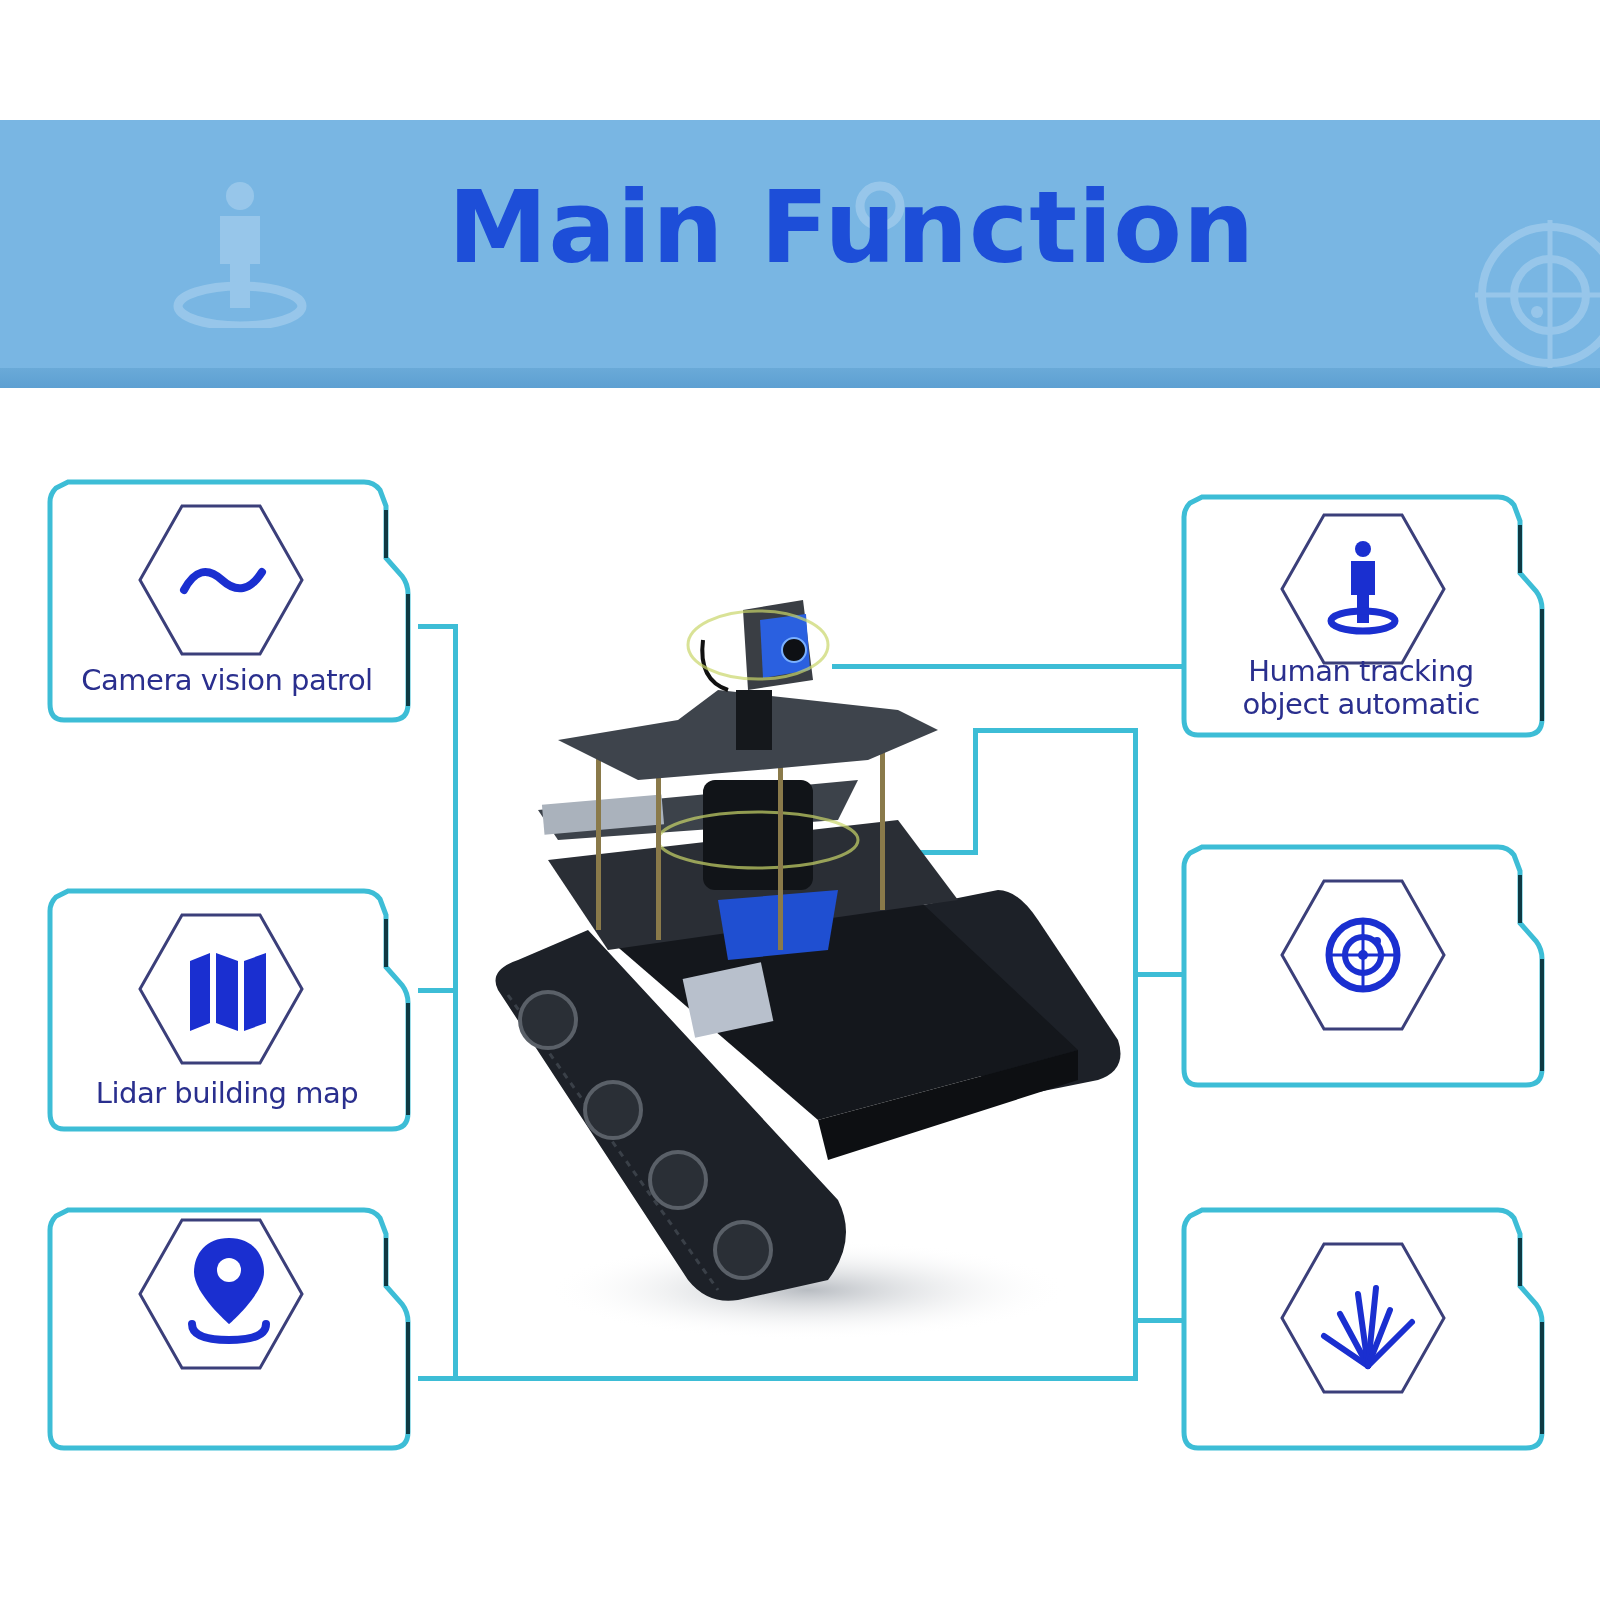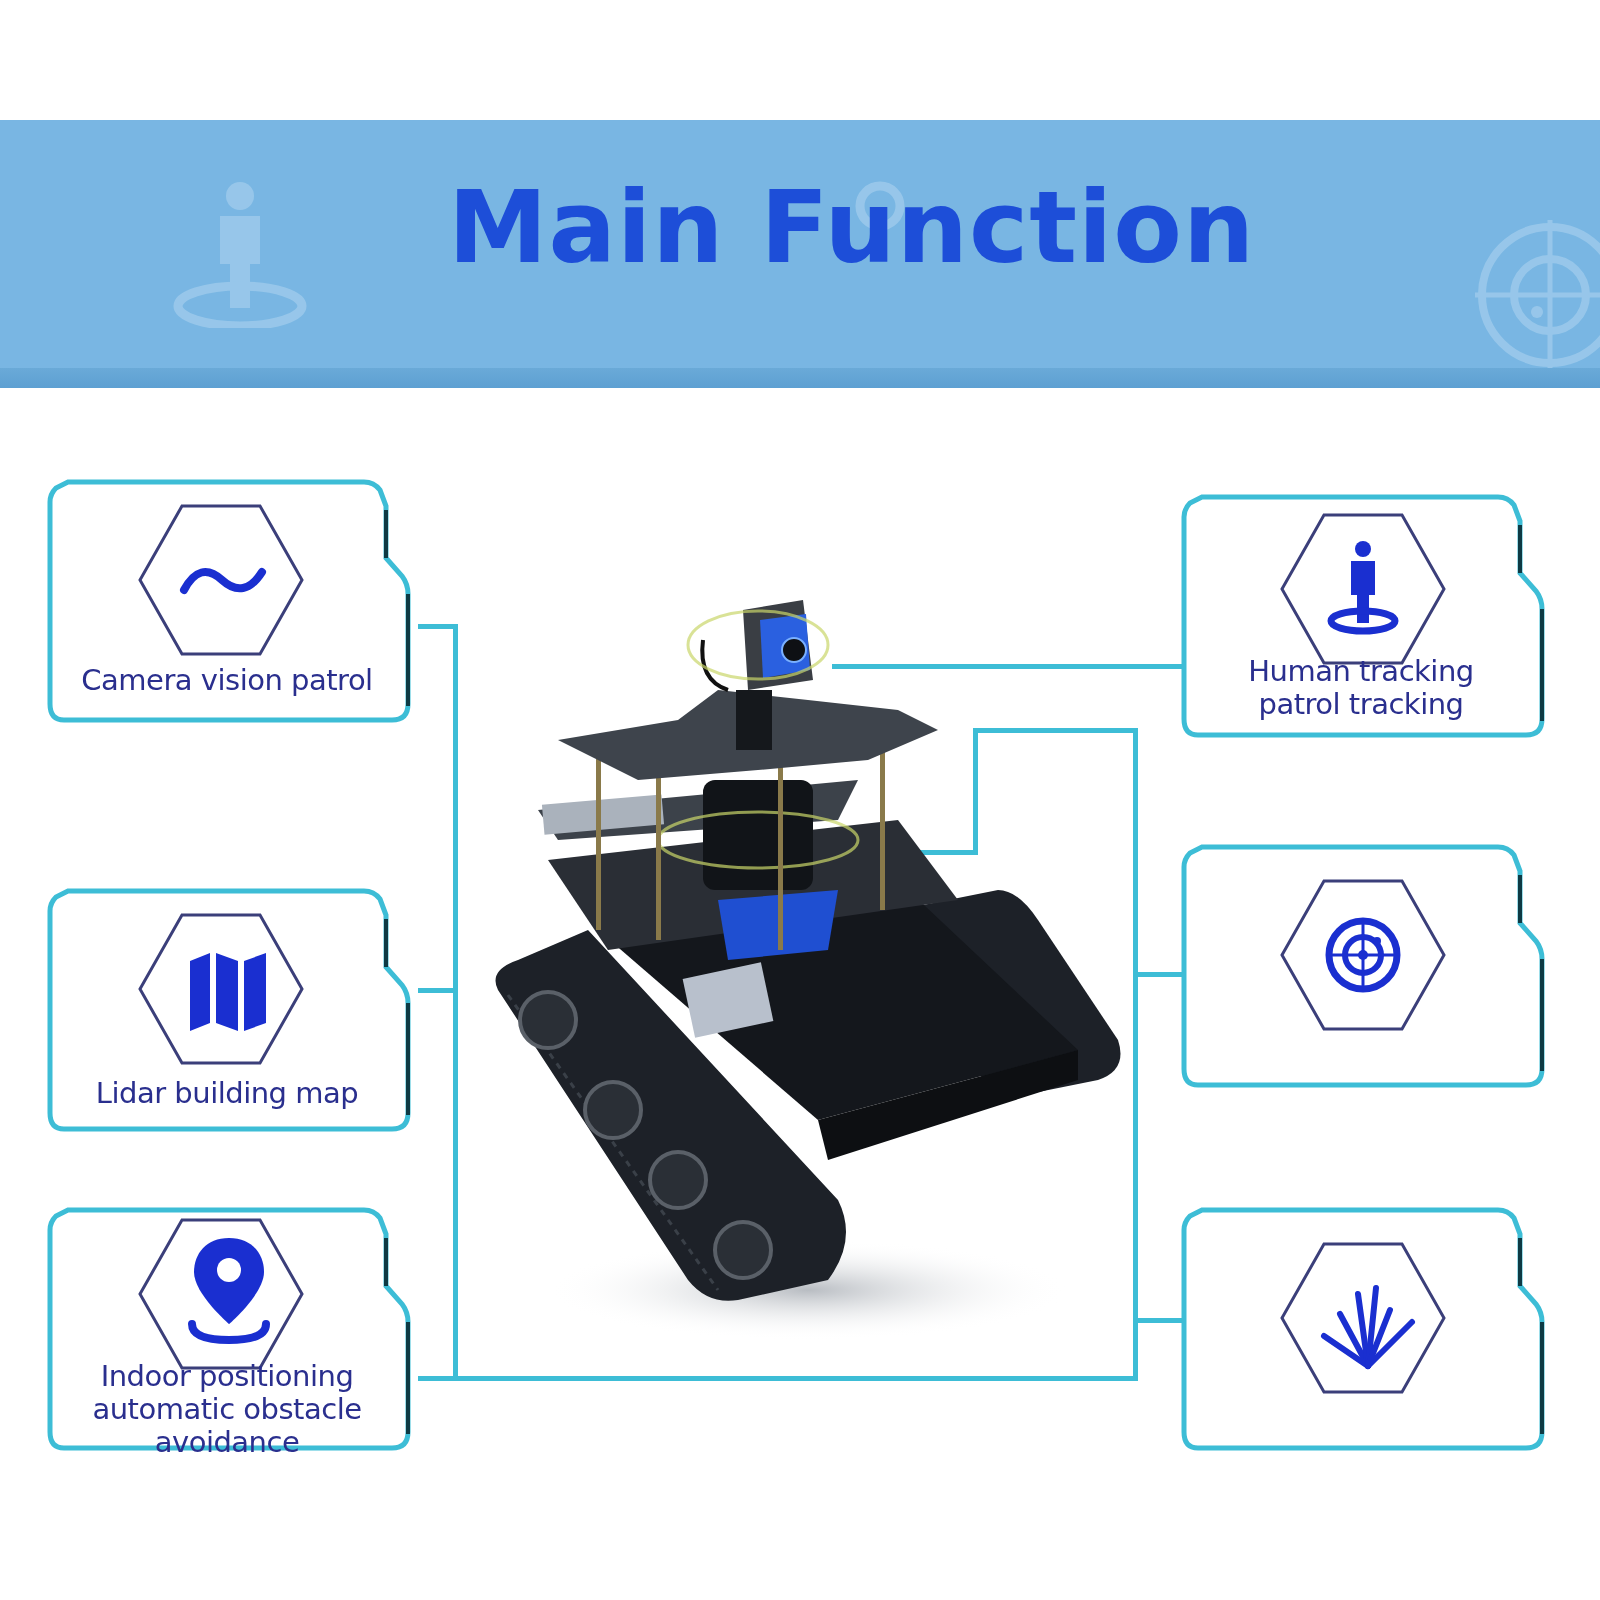--- a/index.html
+++ b/index.html
@@ -140,45 +140,40 @@
     <path d="M362 114 L362 226" stroke="#0e3a44" stroke-width="4"></path>
   </svg>
   <svg class="hex" style="top:10px" viewBox="0 0 166 152">
     <polygon points="44,2 122,2 164,76 122,150 44,150 2,76" fill="none" stroke="#3b3f7a" stroke-width="3"></polygon>
   </svg>
   <svg style="position:absolute;left:138px;top:26px" width="90" height="110" viewBox="0 0 90 110">
     <path d="M45 4 C22 4 10 20 10 38 C10 60 45 90 45 90 C45 90 80 60 80 38 C80 20 68 4 45 4 Z" fill="#1a2fd0"></path>
     <circle cx="45" cy="36" r="12" fill="#fff"></circle>
     <path d="M8 90 Q8 106 45 106 Q82 106 82 90" fill="none" stroke="#1a2fd0" stroke-width="8" stroke-linecap="round"></path>
   </svg>
-  <div class="card-label" style="top:152px">
-    <div>Indoor positioning</div>
-    <div>automatic obstacle</div>
-    <div>avoidance</div>
-  </div>
 </div>
 
 <div class="card" style="left:1180px;top:495px;">
   <svg class="frame" width="372" height="250">
     <path d="M22 2 L318 2 Q328 2 334 10 L340 26 L340 78 L356 96 Q362 104 362 114 L362 224 Q362 240 346 240 L18 240 Q4 240 4 224 L4 22 Q4 14 10 8 Z" fill="#fff" stroke="#3dbdd6" stroke-width="5"></path>
     <path d="M340 30 L340 78" stroke="#0e3a44" stroke-width="4"></path>
     <path d="M362 114 L362 226" stroke="#0e3a44" stroke-width="4"></path>
   </svg>
   <svg class="hex" style="left:100px;top:18px" viewBox="0 0 166 152">
     <polygon points="44,2 122,2 164,76 122,150 44,150 2,76" fill="none" stroke="#3b3f7a" stroke-width="3"></polygon>
   </svg>
   <svg style="position:absolute;left:143px;top:44px" width="80" height="100" viewBox="0 0 80 100">
     <circle cx="40" cy="10" r="8" fill="#1a2fd0"></circle>
     <rect x="28" y="22" width="24" height="34" fill="#1a2fd0"></rect>
     <rect x="34" y="54" width="12" height="30" fill="#1a2fd0"></rect>
     <ellipse cx="40" cy="82" rx="32" ry="10" fill="none" stroke="#1a2fd0" stroke-width="7"></ellipse>
   </svg>
   <div class="card-label" style="top:160px">
     <div>Human tracking</div>
-    <div>patrol tracking</div>
+    <div>object automatic</div>
   </div>
 </div>
 
 <div class="card" style="left:1180px;top:845px;">
   <svg class="frame" width="372" height="250">
     <path d="M22 2 L318 2 Q328 2 334 10 L340 26 L340 78 L356 96 Q362 104 362 114 L362 224 Q362 240 346 240 L18 240 Q4 240 4 224 L4 22 Q4 14 10 8 Z" fill="#fff" stroke="#3dbdd6" stroke-width="5"></path>
     <path d="M340 30 L340 78" stroke="#0e3a44" stroke-width="4"></path>
     <path d="M362 114 L362 226" stroke="#0e3a44" stroke-width="4"></path>
   </svg>
   <svg class="hex" style="left:100px;top:34px" viewBox="0 0 166 152">

